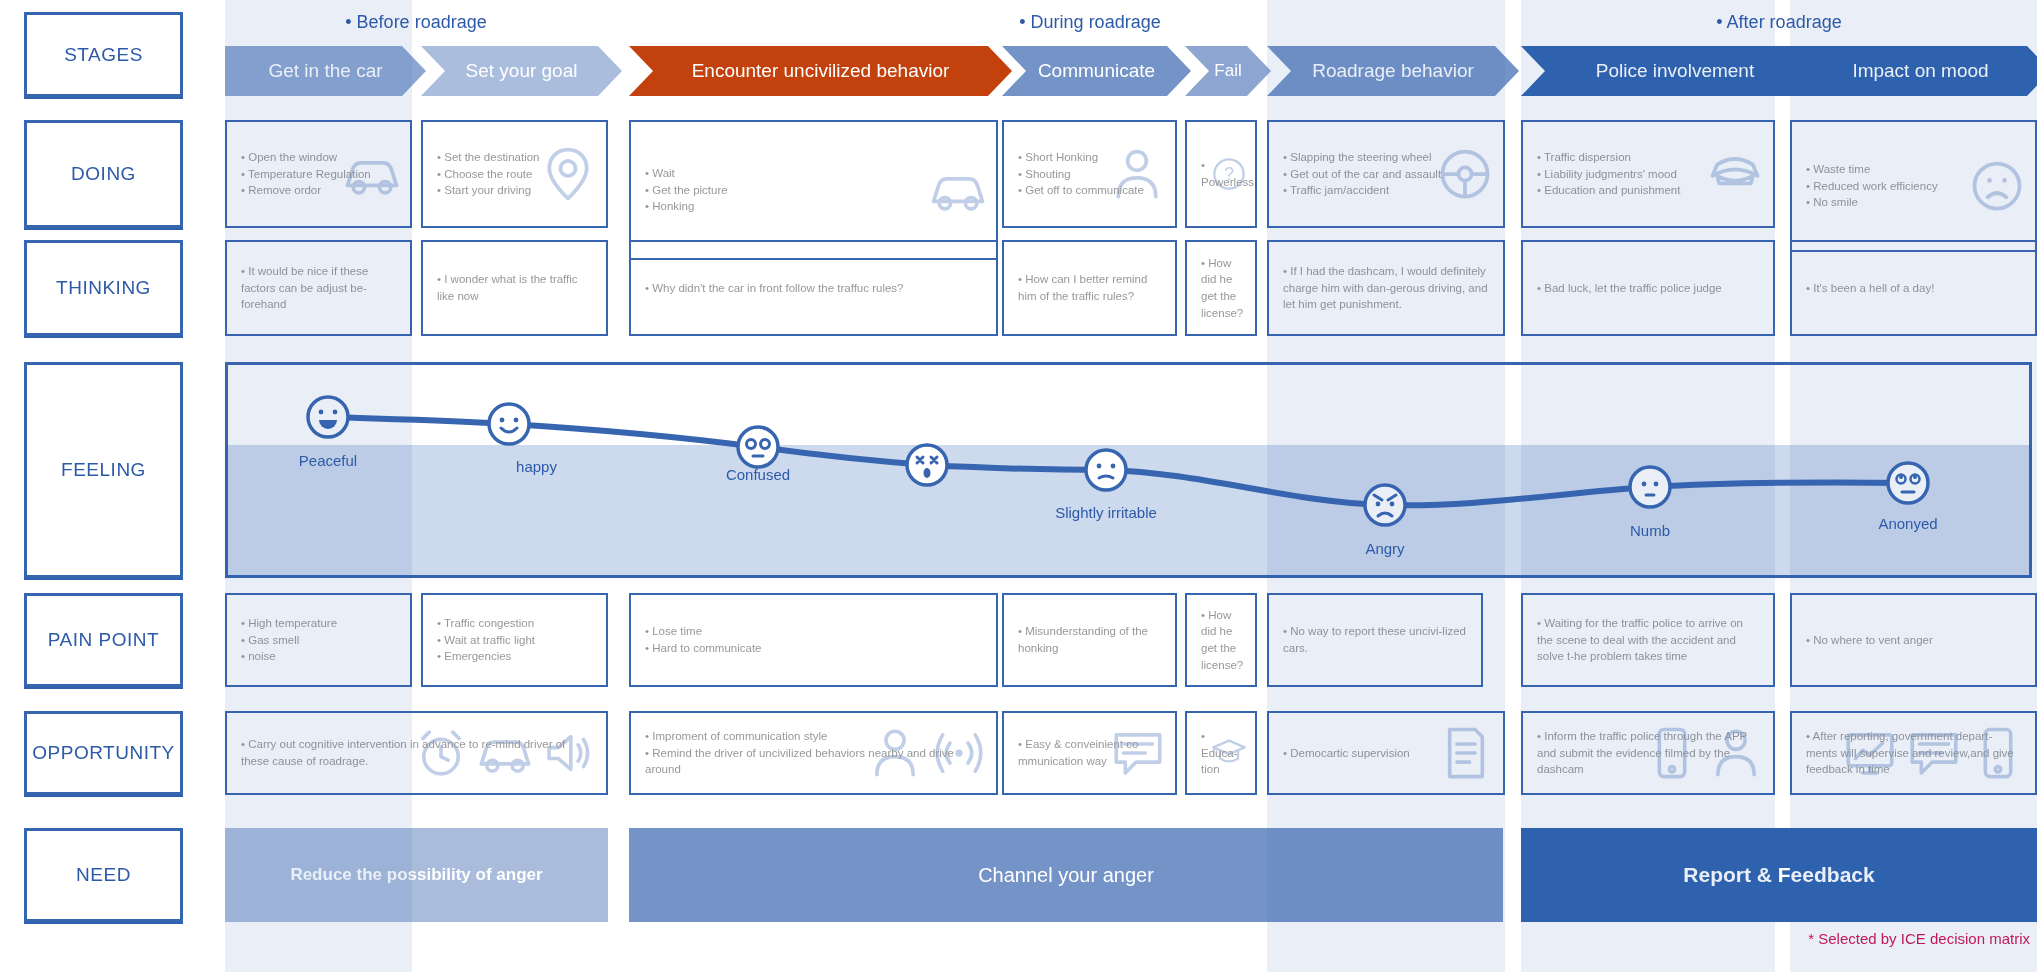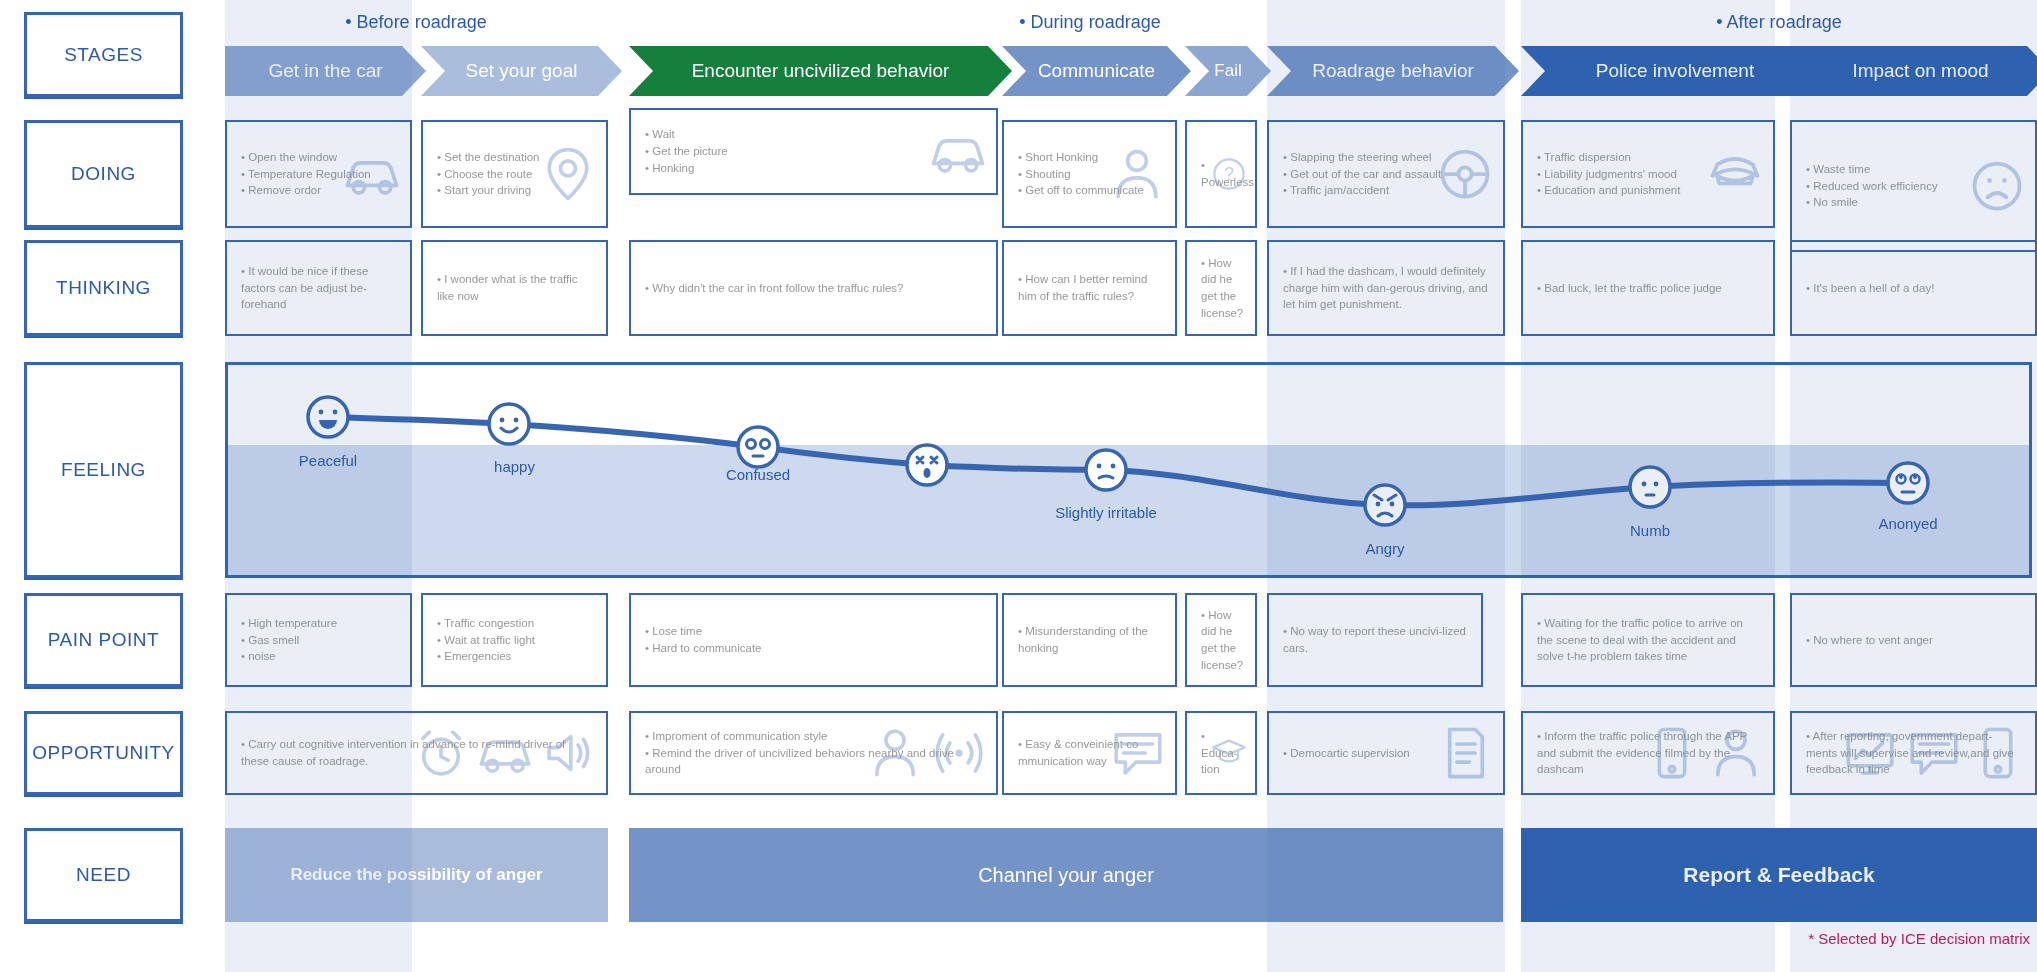--- a/index.html
+++ b/index.html
@@ -105,21 +105,21 @@
 <div class="band" style="left: 225px; width: 187px; background: rgba(47, 98, 174, 0.1);"></div>
     <div class="band" style="left: 1267px; width: 238px; background: rgba(47, 98, 174, 0.1);"></div>
     <div class="band" style="left: 1521px; width: 254px; background: rgba(47, 98, 174, 0.1);"></div>
     <div class="band" style="left: 1790px; width: 247px; background: rgba(47, 98, 174, 0.1);"></div>
     <div class="arrow" style="left: 225px; width: 201px; background: rgb(140, 166, 209); clip-path: polygon(0px 0px, calc(100% - 24px) 0px, 100% 50%, calc(100% - 24px) 100%, 0px 100%);">
       <span>Get in the car</span>
     </div>
     <div class="arrow" style="left: 421px; width: 201px; background: rgb(170, 189, 221); clip-path: polygon(0px 0px, calc(100% - 24px) 0px, 100% 50%, calc(100% - 24px) 100%, 0px 100%, 24px 50%);">
       <span>Set your goal</span>
     </div>
-    <div class="arrow" style="left: 629px; width: 383px; background: #15803d; clip-path: polygon(0px 0px, calc(100% - 24px) 0px, 100% 50%, calc(100% - 24px) 100%, 0px 100%, 24px 50%);">
+    <div class="arrow" style="left: 629px; width: 383px; background: #c2410c; clip-path: polygon(0px 0px, calc(100% - 24px) 0px, 100% 50%, calc(100% - 24px) 100%, 0px 100%, 24px 50%);">
       <span>Encounter uncivilized behavior</span>
     </div>
     <div class="arrow" style="left: 1002px; width: 189px; background: rgb(116, 147, 199); clip-path: polygon(0px 0px, calc(100% - 24px) 0px, 100% 50%, calc(100% - 24px) 100%, 0px 100%, 24px 50%);">
       <span>Communicate</span>
     </div>
     <div class="arrow" style="left: 1185px; width: 86px; background: rgb(140, 166, 209); clip-path: polygon(0px 0px, calc(100% - 24px) 0px, 100% 50%, calc(100% - 24px) 100%, 0px 100%, 24px 50%);">
       <span style="font-size: 17px;">Fail</span>
     </div>
     <div class="arrow" style="left: 1267px; width: 252px; background: rgb(116, 147, 199); clip-path: polygon(0px 0px, calc(100% - 24px) 0px, 100% 50%, calc(100% - 24px) 100%, 0px 100%, 24px 50%);">
       <span>Roadrage behavior</span>
@@ -151,21 +151,21 @@
           <path d="M32 6 C20 6 12 15 12 26 C12 40 32 58 32 58 C32 58 52 40 52 26 C52 15 44 6 32 6 Z"></path>
           <circle cx="32" cy="26" r="8"></circle>
         </svg>
       </div>
       <div class="txt">
         <div class="bullet-line">• Set the destination</div>
         <div class="bullet-line">• Choose the route</div>
         <div class="bullet-line">• Start your driving</div>
       </div>
     </div>
-    <div class="cell" style="left: 629px; top: 108px; width: 369px; height: 87px; align-items: center;">
+    <div class="cell" style="left: 629px; top: 120px; width: 369px; height: 140px; align-items: center;">
       <div class="icons">
         <svg width="60" height="60" viewBox="0 0 64 64">
           <circle cx="18" cy="46" r="6"></circle>
           <circle cx="46" cy="46" r="6"></circle>
           <path d="M6 44 L11 28 Q13 20 20 20 H44 Q51 20 53 28 L58 44"></path>
           <path d="M6 44 H58"></path>
         </svg>
       </div>
       <div class="txt">
         <div class="bullet-line">• Wait</div>
@@ -422,21 +422,21 @@
         <svg width="58" height="58" viewBox="0 0 64 64">
           <rect x="18" y="6" width="28" height="52" rx="5"></rect>
           <circle cx="32" cy="50" r="3"></circle>
         </svg>
       </div>
       <div class="txt">
         <div class="bullet-line">• After reporting, government depart-ments will supervise and review,and give feedback in time</div>
       </div>
     </div>
     <div class="feellabel" style="left: 328px; top: 460px;">Peaceful</div>
-    <div class="feellabel" style="left: 509px; top: 466px; padding-left: 11px;">happy</div>
+    <div class="feellabel" style="left: 531px; top: 466px; padding-left: 11px;">happy</div>
     <div class="feellabel" style="left: 758px; top: 474px;">Confused</div>
     <div class="feellabel" style="left: 1106px; top: 512px;">Slightly irritable</div>
     <div class="feellabel" style="left: 1385px; top: 548px;">Angry</div>
     <div class="feellabel" style="left: 1650px; top: 530px;">Numb</div>
     <div class="feellabel" style="left: 1908px; top: 523px;">Anonyed</div>
     <div class="needbar" style="left: 225px; width: 383px; background: rgb(169, 188, 220); font-size: 17px; font-weight: bold;">
       <span>Reduce the possibility of anger</span>
     </div>
     <div class="needbar" style="left: 629px; width: 874px; background: rgb(116, 147, 199); font-size: 20px; font-weight: normal;">
       <span>Channel your anger</span>

